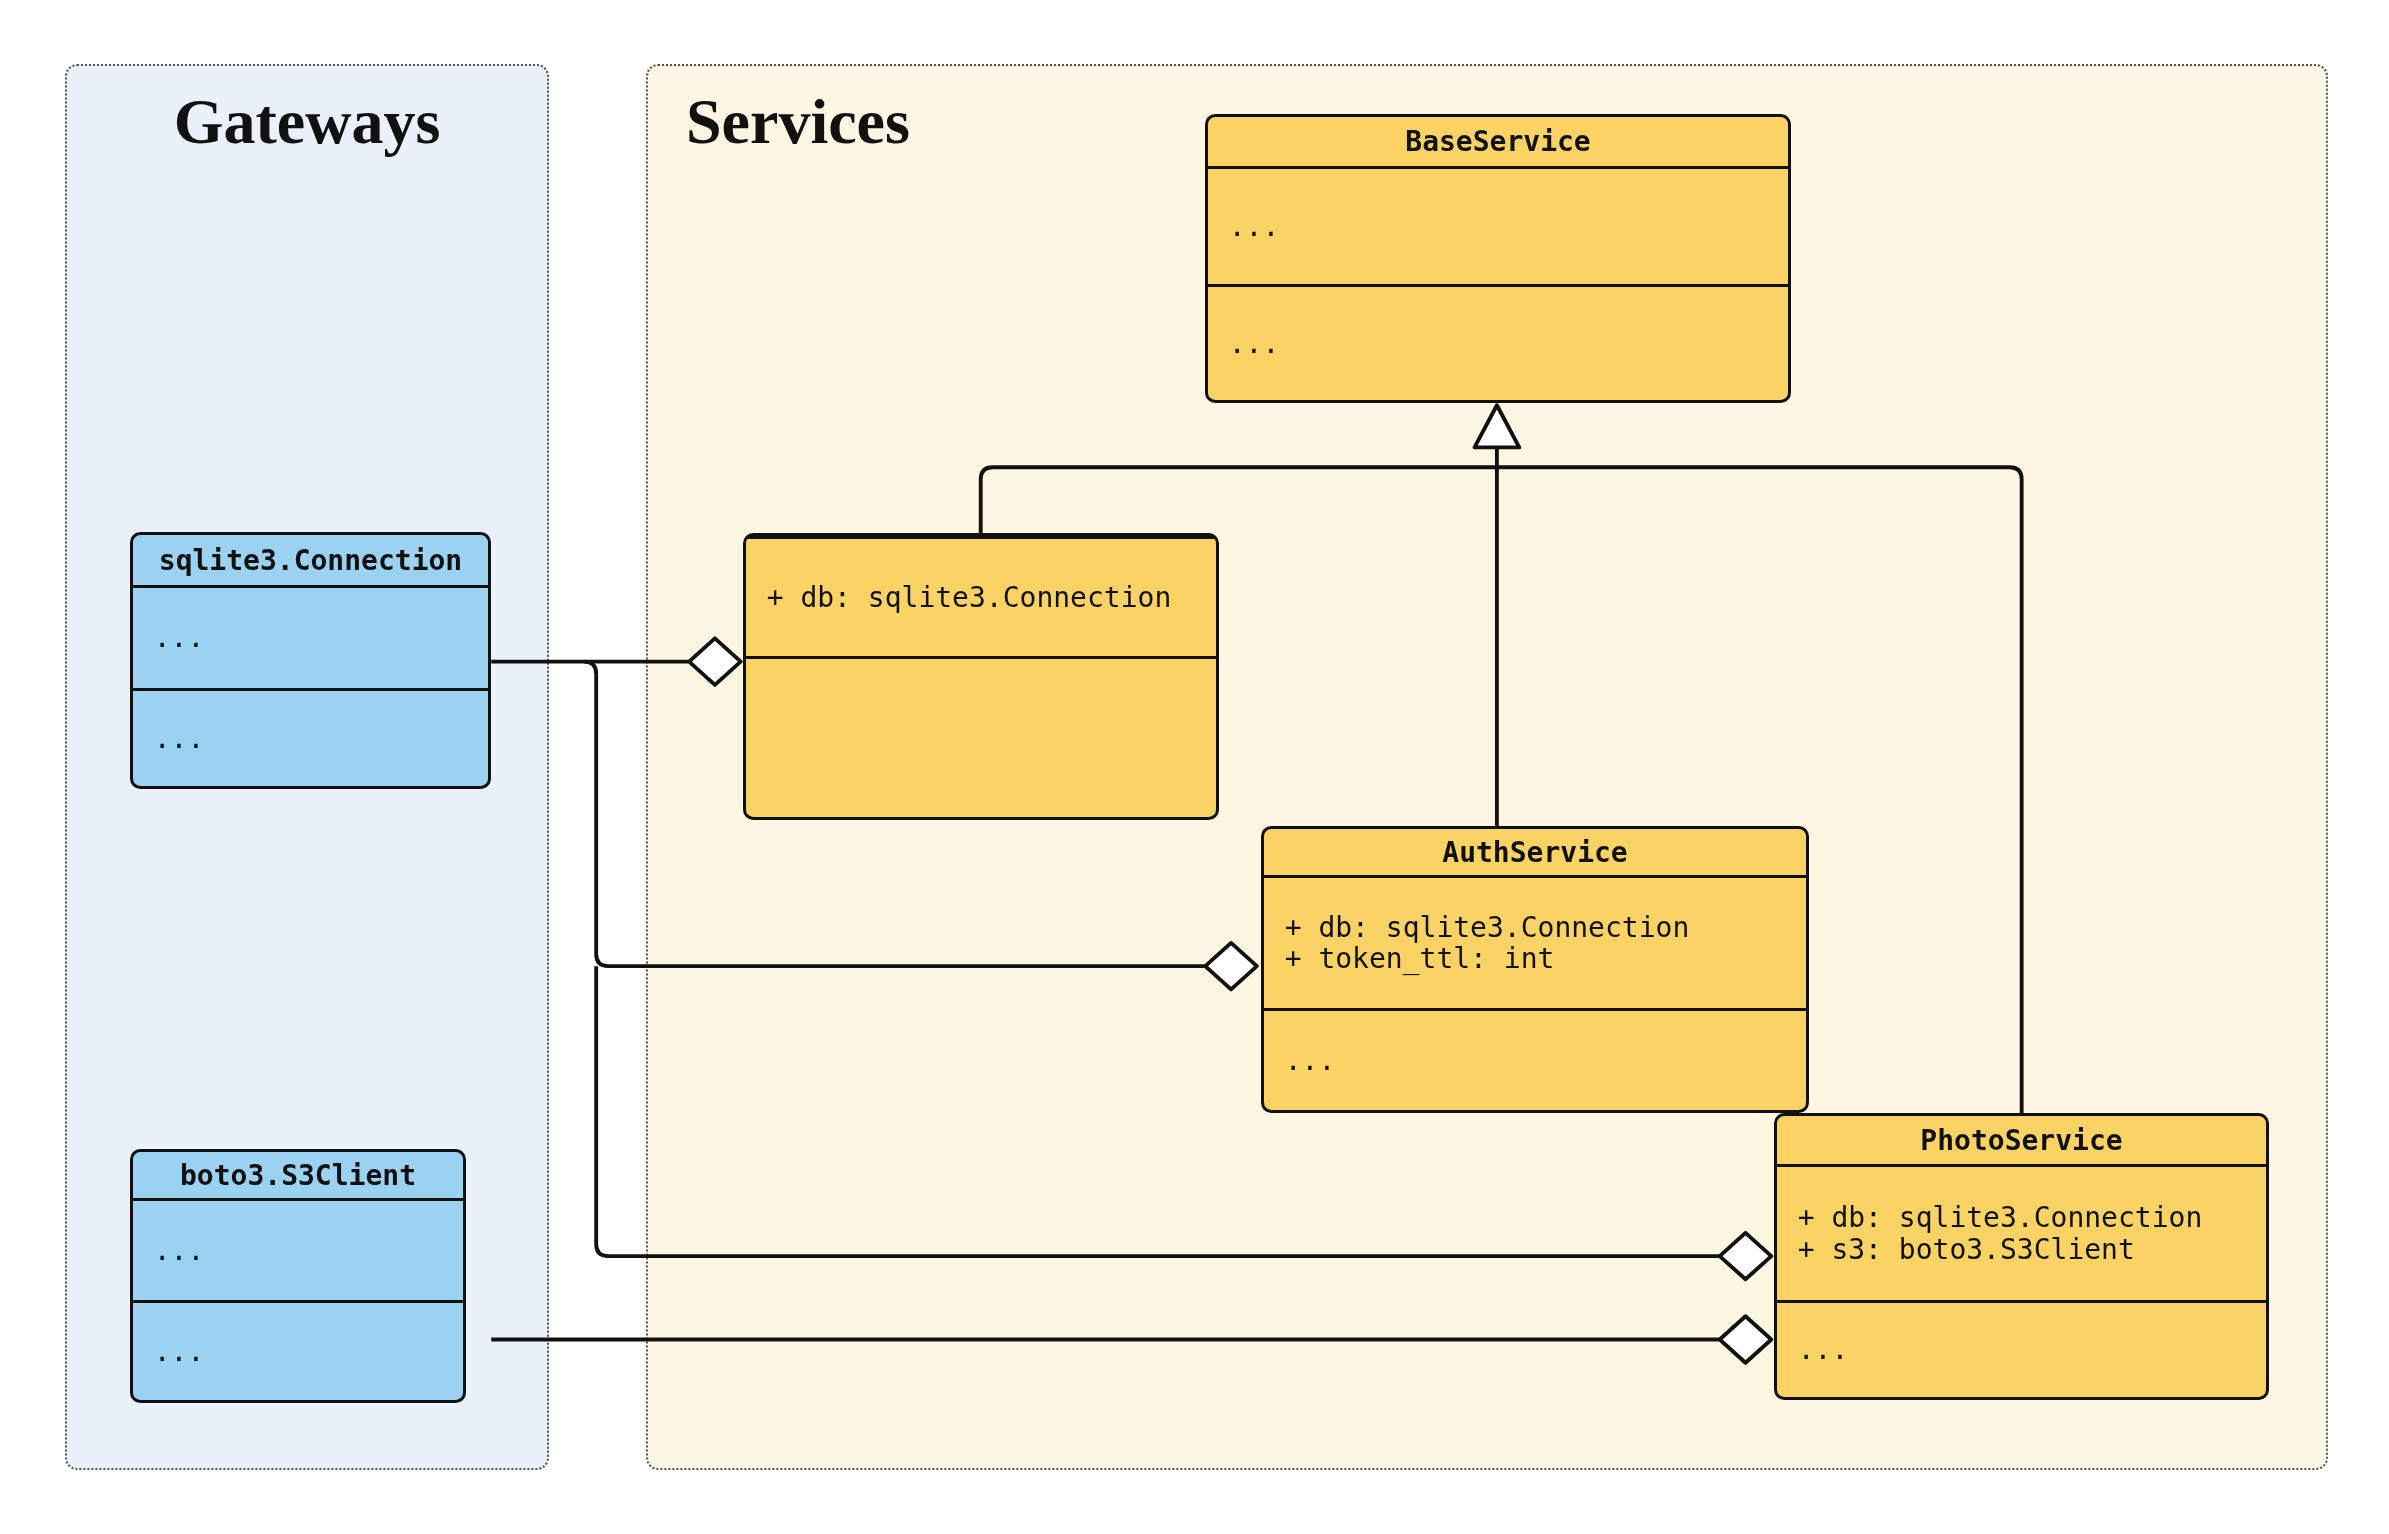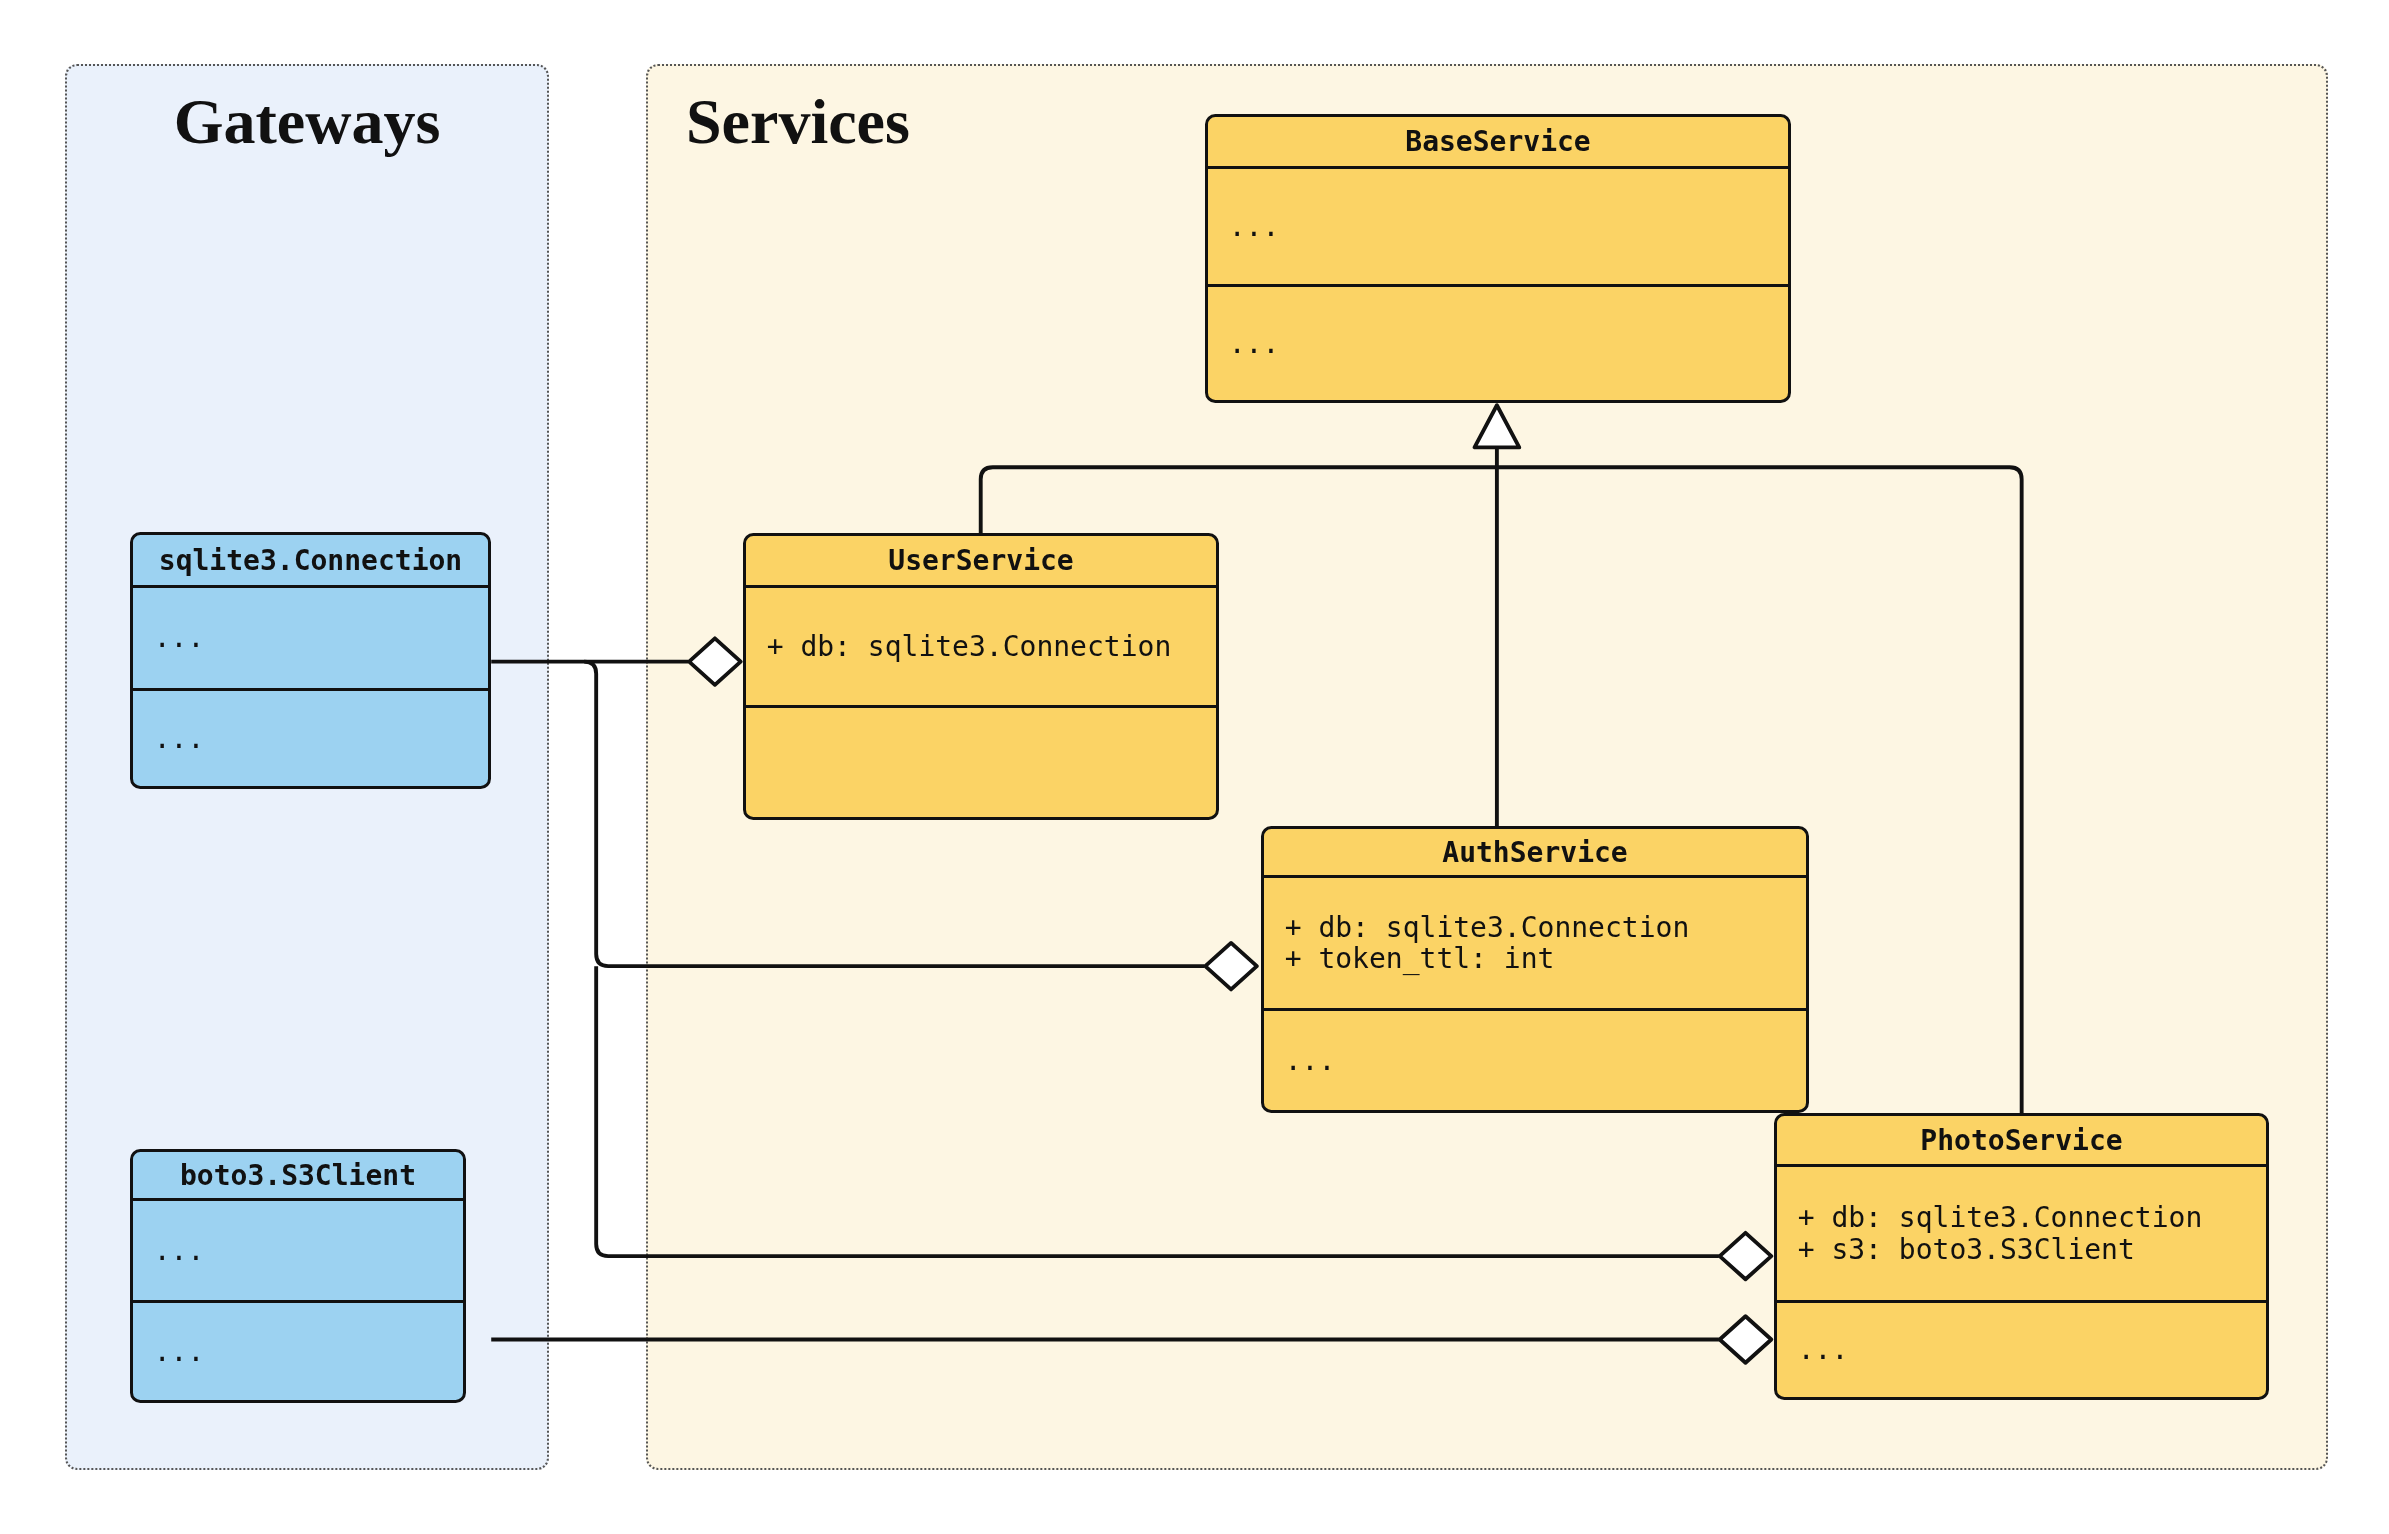--- a/index.html
+++ b/index.html
@@ -83,21 +83,20 @@
   <div class="cls-title" style="height:49px;">BaseService</div>
   <div class="cls-compartment" style="height:118px;">
     <div>...</div>
   </div>
   <div class="cls-compartment grow">
     <div>...</div>
   </div>
 </div>
 
 <div class="cls yellow" style="left:743px;top:533px;width:476px;height:287px;">
-  <div class="cls-title" style="height:49px;">UserService</div>
   <div class="cls-compartment" style="height:120px;">
     <div>+ db: sqlite3.Connection</div>
   </div>
   <div class="cls-compartment grow"></div>
 </div>
 
 <div class="cls yellow" style="left:1261px;top:826px;width:548px;height:287px;">
   <div class="cls-title" style="height:46px;">AuthService</div>
   <div class="cls-compartment" style="height:133px;">
     <div>+ db: sqlite3.Connection</div>

